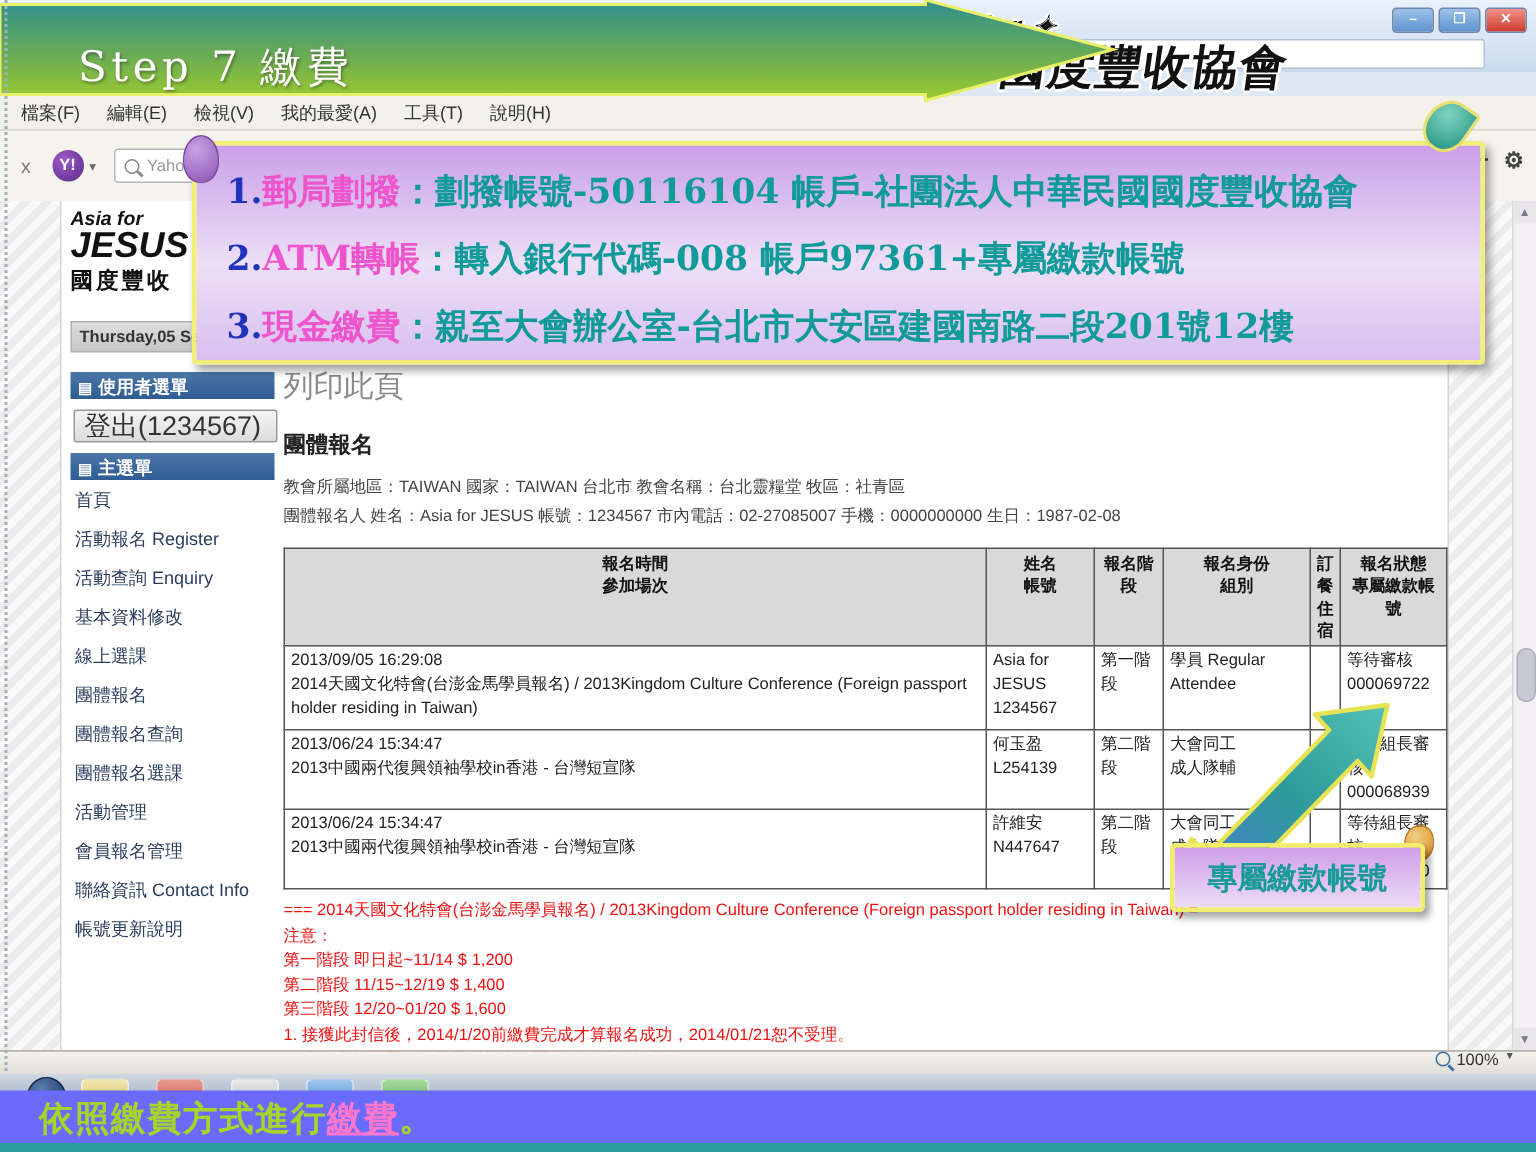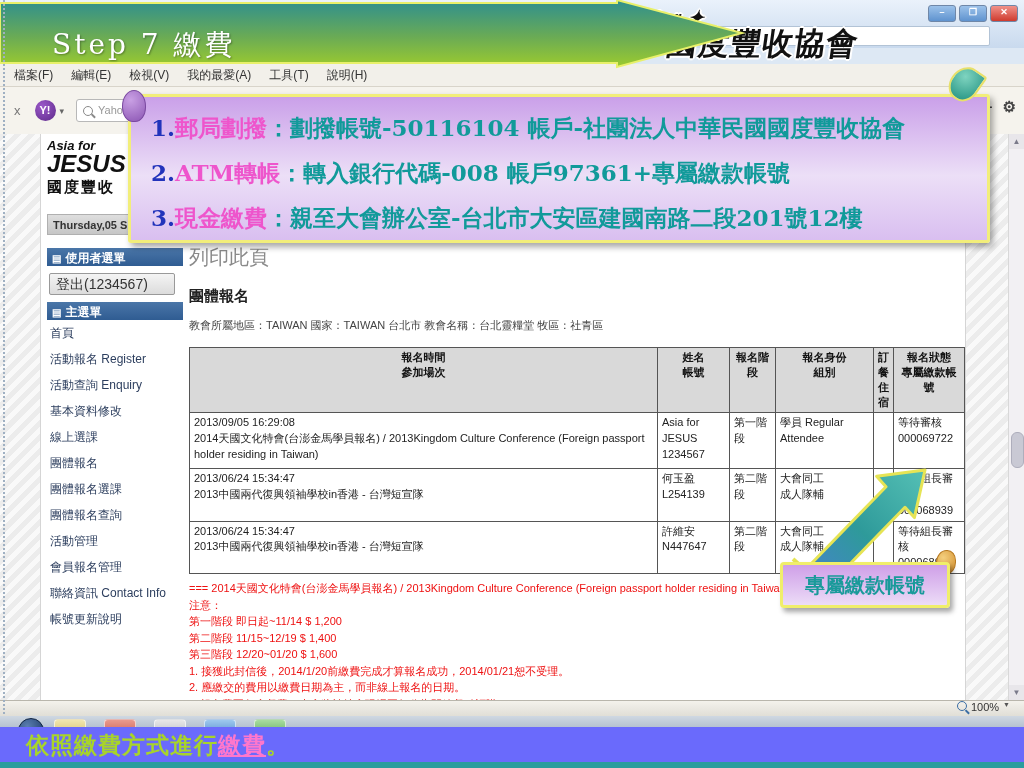--- a/index.html
+++ b/index.html
@@ -67,22 +67,22 @@
   .page-logo .l1{font-style:italic;font-weight:900;font-size:13px;}
   .page-logo .l2{font-style:italic;font-weight:900;font-size:24px;margin-top:-3px;}
   .page-logo .l3{font-weight:900;font-size:15px;letter-spacing:2px;}
   .datebar{position:absolute;left:6px;top:80px;width:136px;height:21px;background:linear-gradient(#dedede,#c6c6c6);
            border:1px solid #b0b0b0;font-size:11px;font-weight:bold;color:#333;line-height:21px;padding-left:5px;box-sizing:border-box;}
   
   .sidebar{position:absolute;left:6px;top:110px;width:136px;}
   .side-header{background:linear-gradient(#4a76a8,#2f5c92);color:#fff;font-size:12px;font-weight:bold;
                height:18px;line-height:20px;padding-left:5px;margin-top:4px;}
   .side-header .hico{font-size:10px;margin-right:4px;}
-  .logout-btn{margin:7px 2px;width:126px;height:22px;background:linear-gradient(#f4f4f4,#dcdcdc);
-              border:1px solid #999;border-radius:2px;font-size:14px;color:#333;line-height:20px;padding-left:6px;box-sizing:border-box;}
+  .logout-btn{margin:7px 2px;width:136px;height:22px;background:linear-gradient(#f4f4f4,#dcdcdc);
+              border:1px solid #999;border-radius:2px;font-size:18px;color:#333;line-height:20px;padding-left:6px;box-sizing:border-box;}
   .side-item{font-size:12px;color:#2c3e5e;padding:5px 0 4px 3px;}
   
   .main{position:absolute;left:148px;top:110px;width:775px;}
   .print-link{font-size:20px;color:#8a8a8a;}
   .sec-title{font-size:15px;font-weight:bold;color:#222;margin-top:16px;}
   .info{font-size:11px;color:#444;margin-top:10px;line-height:1.7;}
   table.reg{border-collapse:collapse;margin-top:12px;width:775px;table-layout:fixed;}
   table.reg th,table.reg td{border:1px solid #555;font-size:11px;padding:2px 4px;vertical-align:top;box-sizing:border-box;}
   table.reg th{background:#d9d9d9;font-weight:bold;color:#111;text-align:center;white-space:pre-line;height:62px;}
   table.reg td{color:#222;white-space:pre-line;line-height:1.45;}
@@ -187,33 +187,34 @@
     <div class="sidebar">
       <div class="side-header"><span class="hico">▤</span><span>使用者選單</span></div>
       <div class="logout-btn">登出(1234567)</div>
       <div class="side-header"><span class="hico">▤</span><span>主選單</span></div>
       <div class="side-item">首頁</div>
       <div class="side-item">活動報名 Register</div>
       <div class="side-item">活動查詢 Enquiry</div>
       <div class="side-item">基本資料修改</div>
       <div class="side-item">線上選課</div>
       <div class="side-item">團體報名</div>
+      <div class="side-item">團體報名查詢</div>
       <div class="side-item">團體報名選課</div>
-      <div class="side-item">團體報名查詢</div>
       <div class="side-item">活動管理</div>
       <div class="side-item">會員報名管理</div>
       <div class="side-item">聯絡資訊 Contact Info</div>
       <div class="side-item">帳號更新說明</div>
     </div>
 
     <div class="main">
       <div class="print-link">列印此頁</div>
       <div class="sec-title">團體報名</div>
       <div class="info">
         <div>教會所屬地區：TAIWAN 國家：TAIWAN 台北市 教會名稱：台北靈糧堂 牧區：社青區</div>
+        <div>團體報名人 姓名：Asia for JESUS 帳號：1234567 市內電話：02-27085007 手機：0000000000 生日：1987-02-08</div>
       </div>
 
       <table class="reg">
         <colgroup>
             <col class="c1">
             <col class="c2">
             <col class="c3">
             <col class="c4">
             <col class="c5">
             <col class="c6">

